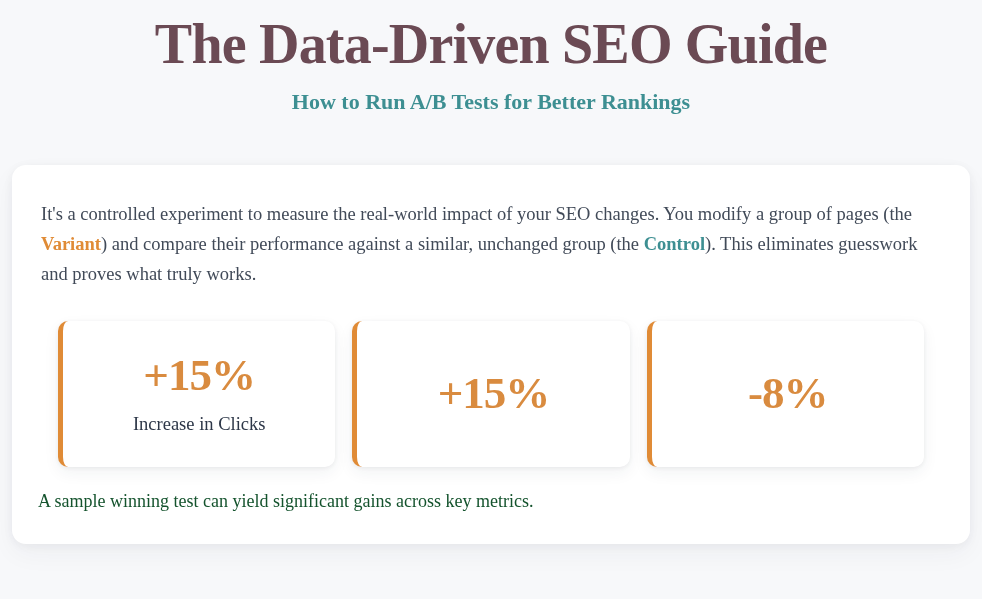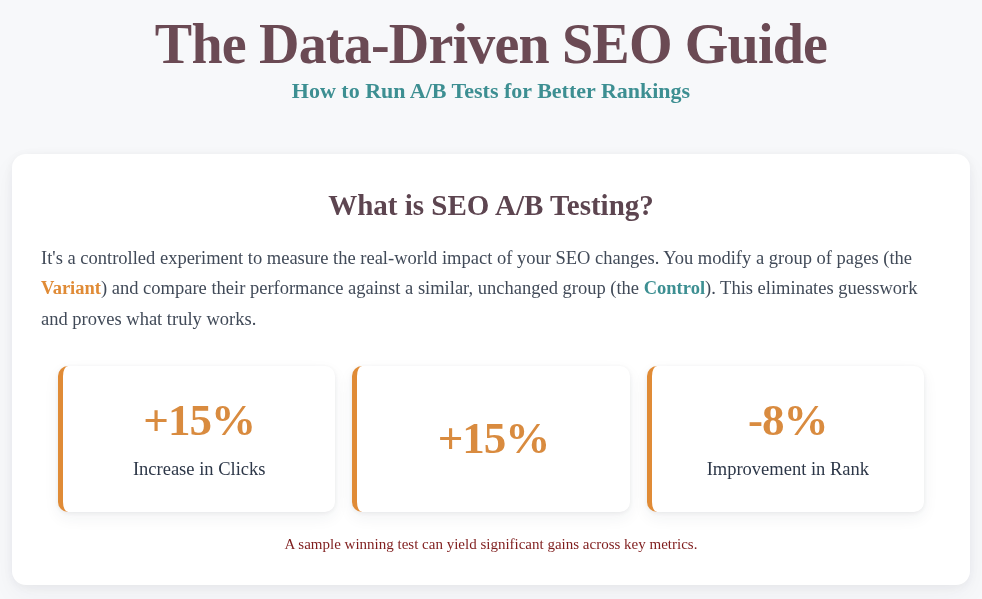--- a/index.html
+++ b/index.html
@@ -38,20 +38,21 @@
   .page-title {
     font-size: 56px;
     line-height: 1.16;
     font-weight: 800;
     letter-spacing: -0.8px;
     color: #6b4a54;
     text-align: center;
   }
 
   .page-subtitle {
+    margin-top: 11px;
     font-size: 22px;
     line-height: 1.3;
     font-weight: 600;
     color: #3d8f92;
     text-align: center;
   }
 
   
   .content-card {
     margin: 48px 12px 14px 12px;
@@ -129,58 +130,56 @@
     margin-top: 13px;
     font-size: 18.5px;
     line-height: 1.3;
     font-weight: 400;
     color: #2d3748;
     text-align: center;
   }
 
   .stats-caption {
     margin-top: 22px;
-    font-size: 15px;
+    font-size: 18px;
     line-height: 1.4;
-    color: #7f1d1d;
-    text-align: center;
+    color: #14532d;
+    text-align: left;
   }
 </style>
 </head>
 <body>
 
 <div class="page">
 
   <div class="header">
     <h1 class="page-title">The Data-Driven SEO Guide</h1>
     <h2 class="page-subtitle">How to Run A/B Tests for Better Rankings</h2>
   </div>
 
   <div class="content-card">
 
-    <h3 class="section-heading">What is SEO A/B Testing?</h3>
 
     <p class="section-body">
       <span>It's a controlled experiment to measure the real-world impact of your SEO changes. You modify a group of pages (the </span><span class="hl-variant">Variant</span><span>) and compare their performance against a similar, unchanged group (the </span><span class="hl-control">Control</span><span>). This eliminates guesswork and proves what truly works.</span>
     </p>
 
     <div class="stats-row">
 
       <div class="stat-card">
         <div class="stat-value">+15%</div>
         <div class="stat-label">Increase in Clicks</div>
       </div>
 
       <div class="stat-card">
         <div class="stat-value">+15%</div>
       </div>
 
       <div class="stat-card">
         <div class="stat-value">-8%</div>
-        <div class="stat-label">Improvement in Rank</div>
       </div>
 
     </div>
 
     <div class="stats-caption">A sample winning test can yield significant gains across key metrics.</div>
 
   </div>
 
 </div>
 

